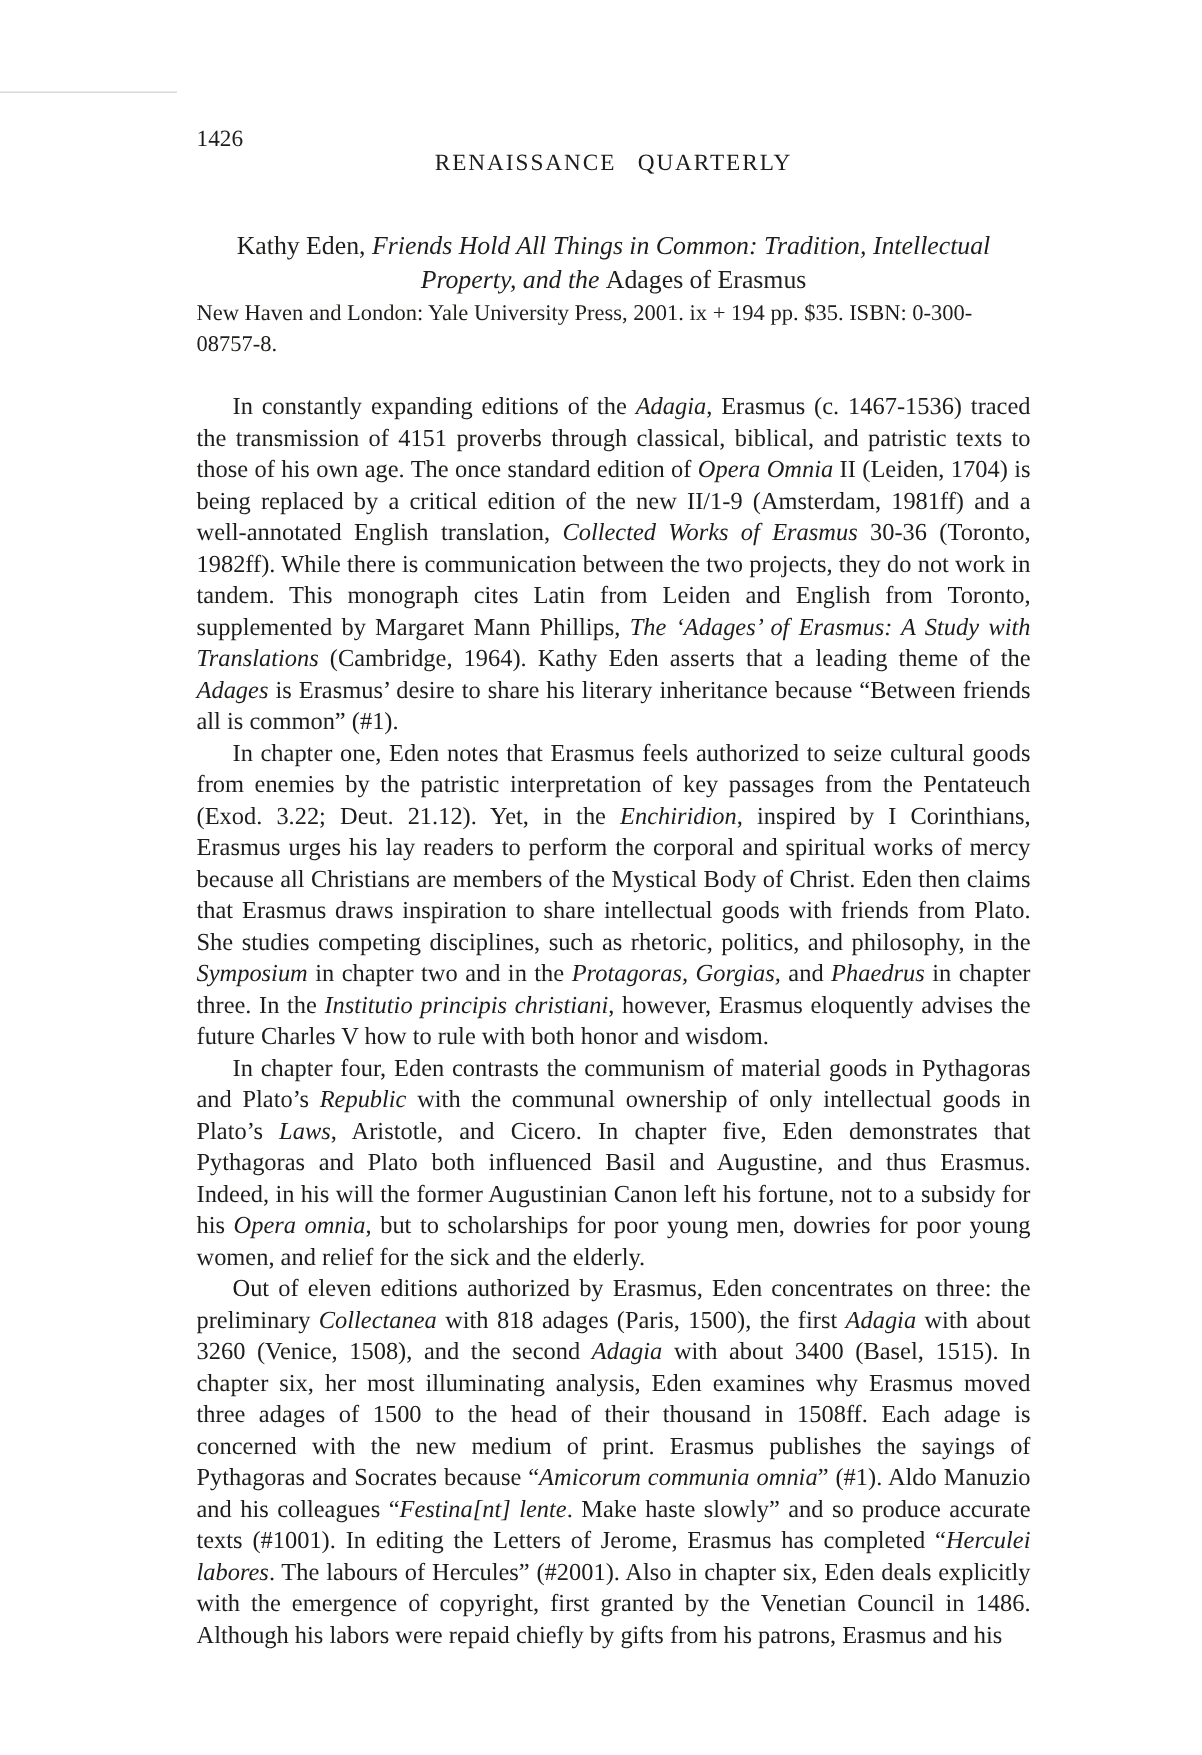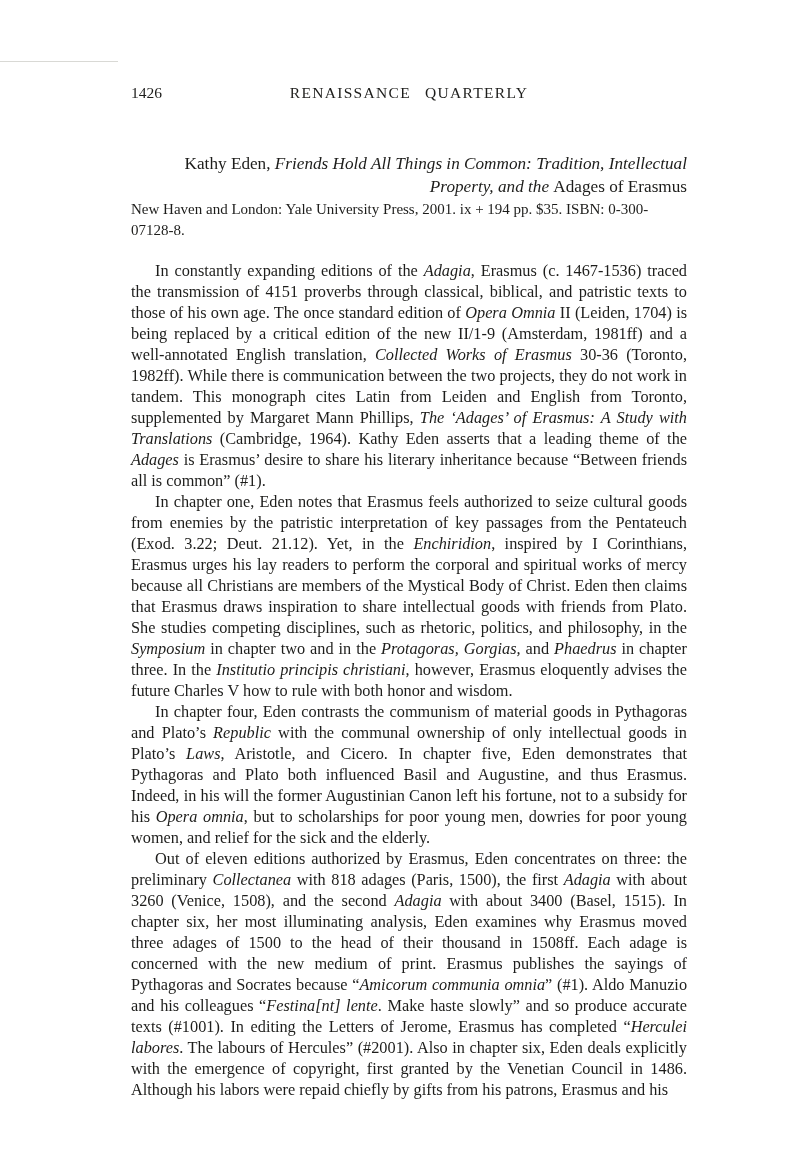--- a/index.html
+++ b/index.html
@@ -47,31 +47,31 @@
     height: 20px;
     font-size: 15.5px;
   }
   .page-number {
     position: absolute;
     left: 0; top: 0;
   }
   .journal-title {
     position: absolute;
     left: 50%;
-    top: 0;
+    top: 16px;
     transform: translateX(-50%);
     letter-spacing: 1.3px;
     word-spacing: 9px;
     white-space: nowrap;
   }
   .review-heading {
     margin-top: 49px;
     font-size: 17.2px;
     line-height: 22.5px;
-    text-align: right;
+    text-align: center;
   }
   .review-imprint {
     margin-top: 1px;
     font-size: 15px;
     line-height: 21px;
     text-align: left;
   }
   .review-body {
     margin-top: 19px;
   }
@@ -97,21 +97,21 @@
 
   <div class="content">
 
     <div class="running-head">
       <span class="page-number">1426</span>
       <span class="journal-title">RENAISSANCE QUARTERLY</span>
     </div>
 
     <div class="review-heading"><span>Kathy Eden, </span><span class="it">Friends Hold All Things in Common: Tradition, Intellectual Property, and the </span><span>Adages of Erasmus</span></div>
 
-    <div class="review-imprint">New Haven and London: Yale University Press, 2001. ix + 194 pp. $35. ISBN: 0-300-07128-8.</div>
+    <div class="review-imprint">New Haven and London: Yale University Press, 2001. ix + 194 pp. $35. ISBN: 0-300-08757-8.</div>
 
     <div class="review-body">
       <p><span>In constantly expanding editions of the </span><span class="it">Adagia</span><span>, Erasmus (c. 1467-1536) traced the transmission of 4151 proverbs through classical, biblical, and patristic texts to those of his own age. The once standard edition of </span><span class="it">Opera Omnia</span><span> II (Leiden, 1704) is being replaced by a critical edition of the new II/1-9 (Amsterdam, 1981ff) and a well-annotated English translation, </span><span class="it">Collected Works of Erasmus</span><span> 30-36 (Toronto, 1982ff). While there is communication between the two projects, they do not work in tandem. This monograph cites Latin from Leiden and English from Toronto, supplemented by Margaret Mann Phillips, </span><span class="it">The ‘Adages’ of Erasmus: A Study with Translations</span><span> (Cambridge, 1964). Kathy Eden asserts that a leading theme of the </span><span class="it">Adages</span><span> is Erasmus’ desire to share his literary inheritance because “Between friends all is common” (#1).</span></p>
       <p><span>In chapter one, Eden notes that Erasmus feels authorized to seize cultural goods from enemies by the patristic interpretation of key passages from the Pentateuch (Exod. 3.22; Deut. 21.12). Yet, in the </span><span class="it">Enchiridion</span><span>, inspired by I Corinthians, Erasmus urges his lay readers to perform the corporal and spiritual works of mercy because all Christians are members of the Mystical Body of Christ. Eden then claims that Erasmus draws inspiration to share intellectual goods with friends from Plato. She studies competing disciplines, such as rhetoric, politics, and philosophy, in the </span><span class="it">Symposium</span><span> in chapter two and in the </span><span class="it">Protagoras, Gorgias,</span><span> and </span><span class="it">Phaedrus</span><span> in chapter three. In the </span><span class="it">Institutio principis christiani</span><span>, however, Erasmus eloquently advises the future Charles V how to rule with both honor and wisdom.</span></p>
       <p><span>In chapter four, Eden contrasts the communism of material goods in Pythagoras and Plato’s </span><span class="it">Republic</span><span> with the communal ownership of only intellectual goods in Plato’s </span><span class="it">Laws</span><span>, Aristotle, and Cicero. In chapter five, Eden demonstrates that Pythagoras and Plato both influenced Basil and Augustine, and thus Erasmus. Indeed, in his will the former Augustinian Canon left his fortune, not to a subsidy for his </span><span class="it">Opera omnia</span><span>, but to scholarships for poor young men, dowries for poor young women, and relief for the sick and the elderly.</span></p>
       <p><span>Out of eleven editions authorized by Erasmus, Eden concentrates on three: the preliminary </span><span class="it">Collectanea</span><span> with 818 adages (Paris, 1500), the first </span><span class="it">Adagia</span><span> with about 3260 (Venice, 1508), and the second </span><span class="it">Adagia</span><span> with about 3400 (Basel, 1515). In chapter six, her most illuminating analysis, Eden examines why Erasmus moved three adages of 1500 to the head of their thousand in 1508ff. Each adage is concerned with the new medium of print. Erasmus publishes the sayings of Pythagoras and Socrates because “</span><span class="it">Amicorum communia omnia</span><span>” (#1). Aldo Manuzio and his colleagues “</span><span class="it">Festina[nt] lente</span><span>. Make haste slowly” and so produce accurate texts (#1001). In editing the Letters of Jerome, Erasmus has completed “</span><span class="it">Herculei labores</span><span>. The labours of Hercules” (#2001). Also in chapter six, Eden deals explicitly with the emergence of copyright, first granted by the Venetian Council in 1486. Although his labors were repaid chiefly by gifts from his patrons, Erasmus and his</span></p>
     </div>
 
   </div>
 </div>

